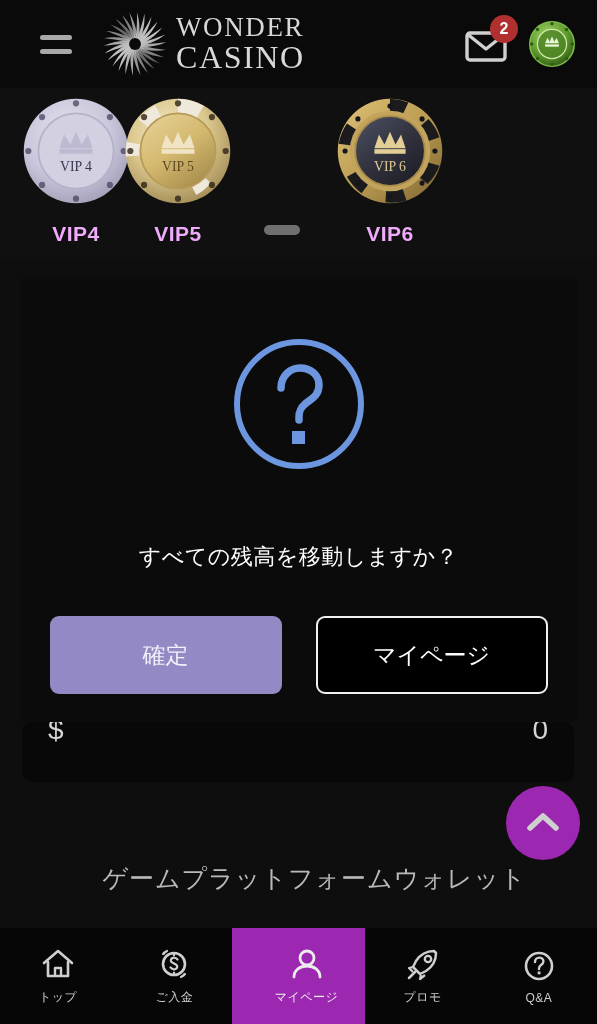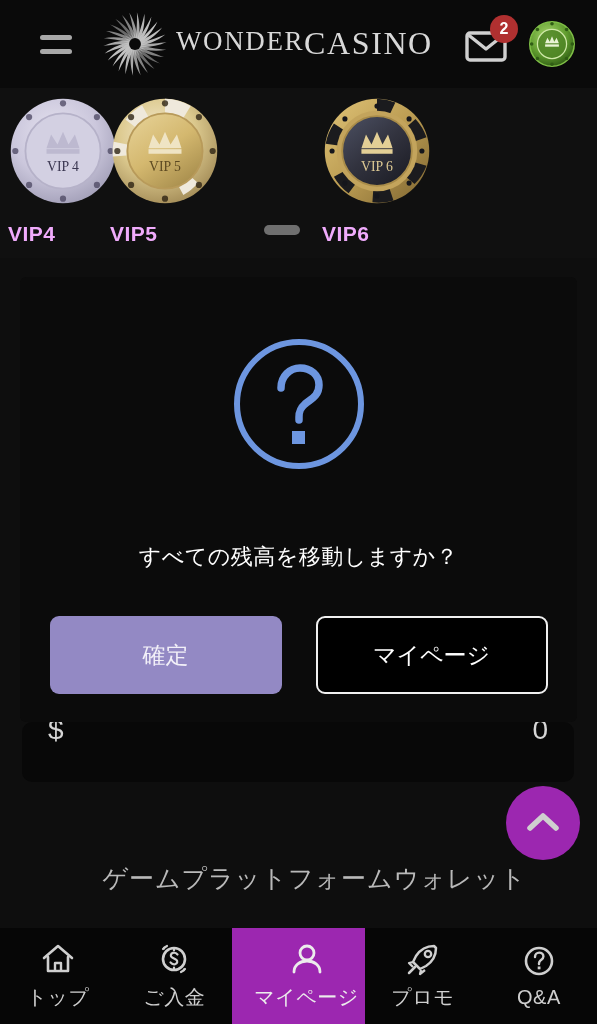--- a/index.html
+++ b/index.html
@@ -34,21 +34,21 @@
   .hamburger span {
     display:block; width:32px; height:5px;
     background:#a8a8a8; border-radius:3px;
   }
   .logo-wrap {
     display:flex; align-items:center; gap:8px;
     margin-left:24px;
   }
   .logo-mark { width:66px; height:66px; display:block; }
   .logo-text {
-    display:flex; flex-direction:row;
+    display:flex; flex-direction:column;
     font-family:"Liberation Serif", serif;
     color:#d8d8d8;
     line-height:1.04;
     letter-spacing:1.6px;
   }
   .logo-text .l1 { font-size:27px; }
   .logo-text .l2 { font-size:32px;font-family:Liberation Serif, serif; }
 
   .header-right {
     margin-left:auto; margin-right:22px;
@@ -67,21 +67,21 @@
 
   
   .vip-row {
     position:absolute; top:88px; left:0;
     width:597px; height:170px;
     background:#101010;
   }
   .vip-item {
     position:absolute; top:8px;
     width:136px;
-    display:flex; flex-direction:column; 
+    display:flex; flex-direction:column; align-items:center;
   }
   .vip-chip { width:110px; height:110px; }
   .vip-label {
     margin-top:16px;
     color:#f0abfc; font-size:21px; font-weight:bold;
     letter-spacing:0.5px;
   }
   .vip-dash {
     position:absolute; top:137px; left:264px;
     width:36px; height:10px;
@@ -165,21 +165,21 @@
   }
   .nav-item {
     flex:1;
     display:flex; flex-direction:column;
     align-items:center; justify-content:center;
     gap:7px;
     cursor:pointer;
     color:#cfcfcf;
   }
   .nav-item.active { background:#9c27b0; color:#ececec;padding-left:16px; }
-  .nav-label { font-size:20px; letter-spacing:0.5px; }
+  .nav-label { font-size:12px; letter-spacing:0.5px; }
 </style>
 </head>
 <body>
 
 <div id="app">
 
   <div class="header">
 
     <div class="hamburger">
       <span></span>

